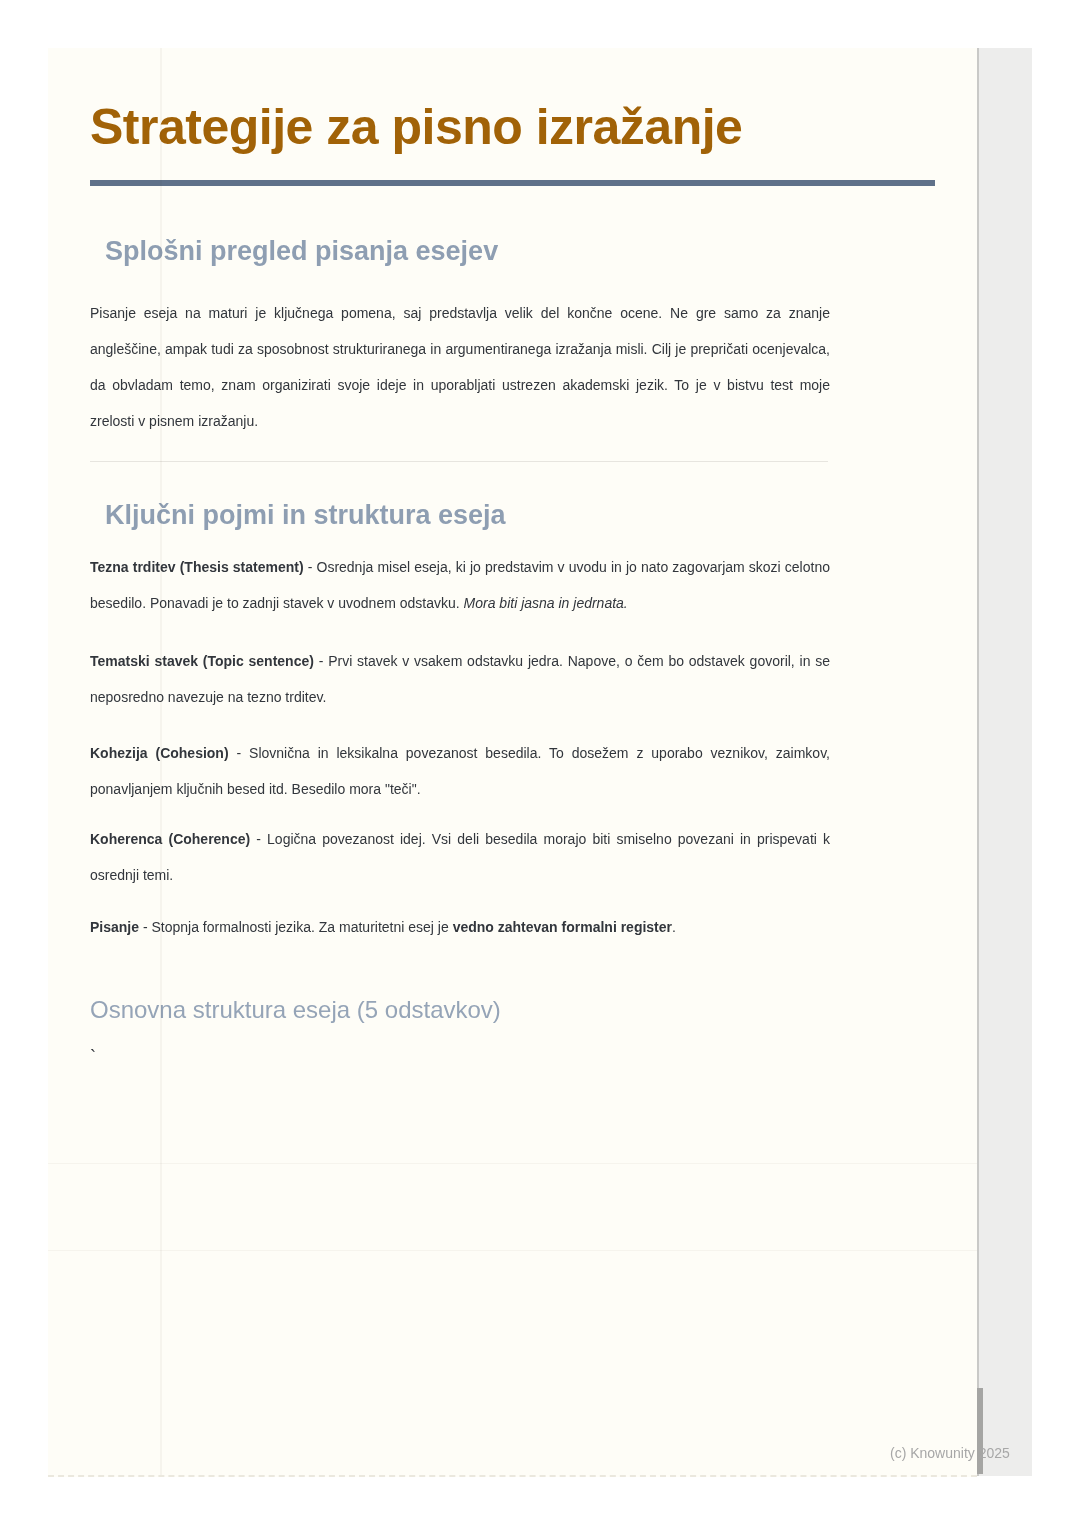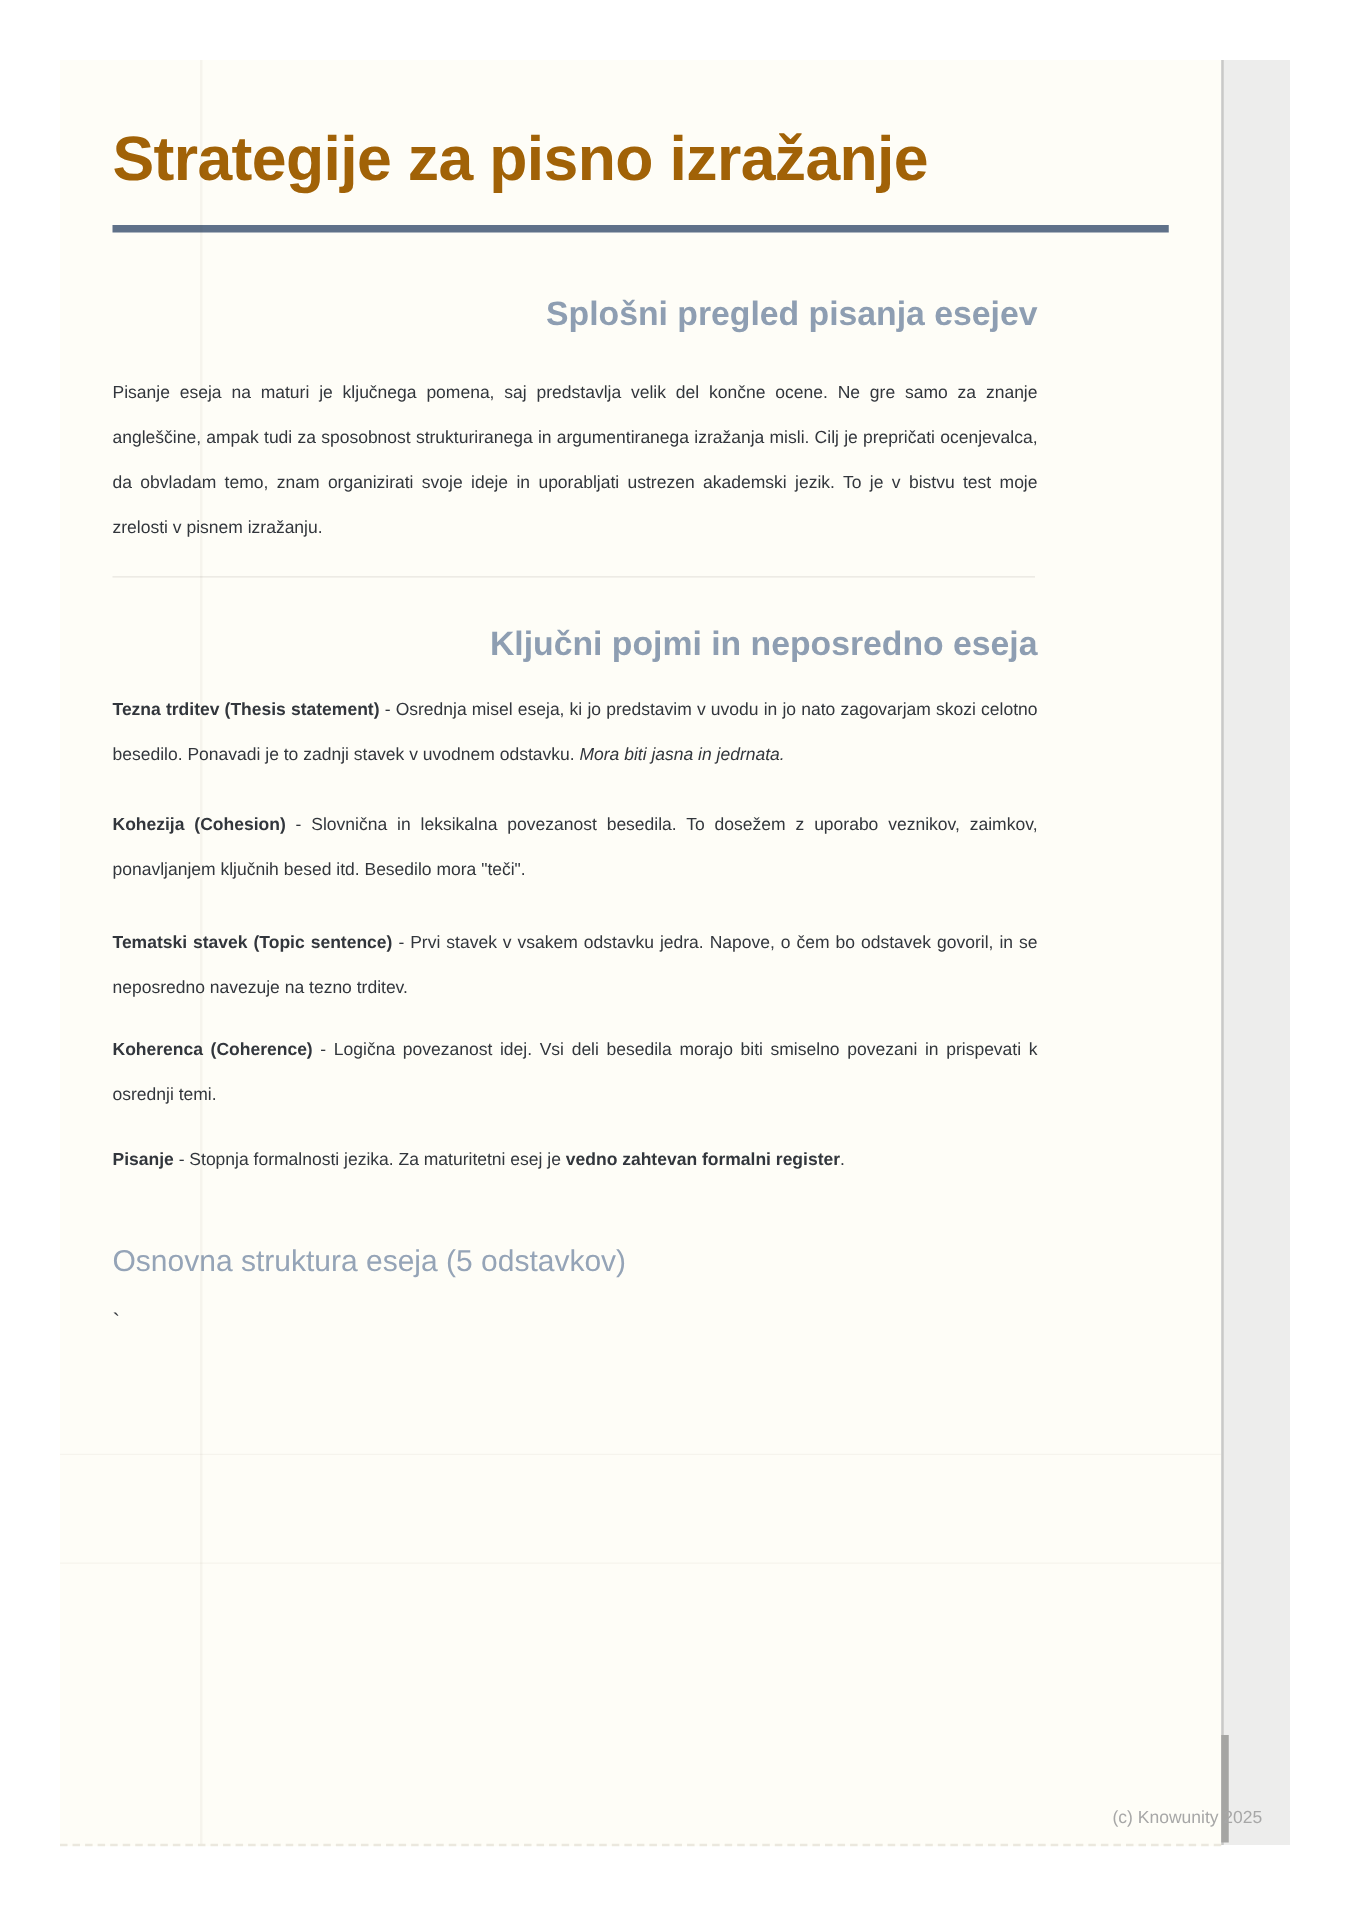--- a/index.html
+++ b/index.html
@@ -45,27 +45,26 @@
     font-weight: 800;
     letter-spacing: -0.5px;
     color: #a16207;
   }
   .title-rule {
     margin-top: 26px;
     width: 845px; height: 6px;
     background: #5f7189;
   }
   h2 {
-    margin: 0;
+    margin: 15px;
     width: 740px;
     font-size: 27px;
     line-height: 32px;
     font-weight: 700;
     color: #8e9eb2;
-    text-align: right;
   }
   .h2-overview   { margin-top: 49px; }
   .h2-concepts   { margin-top: 37px; }
   h3 {
     margin: 50px 0 0 0;
     width: 740px;
     font-size: 24px;
     line-height: 29px;
     font-weight: 500;
     color: #95a4b7;
@@ -137,27 +136,27 @@
     <div class="seam seam-2"></div>
 
     <h1>Strategije za pisno izražanje</h1>
     <div class="title-rule"></div>
 
     <h2 class="h2-overview">Splošni pregled pisanja esejev</h2>
     <p class="body-par intro">Pisanje eseja na maturi je ključnega pomena, saj predstavlja velik del končne ocene. Ne gre samo za znanje angleščine, ampak tudi za sposobnost strukturiranega in argumentiranega izražanja misli. Cilj je prepričati ocenjevalca, da obvladam temo, znam organizirati svoje ideje in uporabljati ustrezen akademski jezik. To je v bistvu test moje zrelosti v pisnem izražanju.</p>
 
     <div class="divider"></div>
 
-    <h2 class="h2-concepts">Ključni pojmi in neposredno eseja</h2>
+    <h2 class="h2-concepts">Ključni pojmi in struktura eseja</h2>
 
     <p class="body-par term-1"><span class="b">Tezna trditev (Thesis statement)</span><span> - </span><span>Osrednja misel eseja, ki jo predstavim v uvodu in jo nato zagovarjam skozi celotno besedilo. Ponavadi je to zadnji stavek v uvodnem odstavku. </span><em>Mora biti jasna in jedrnata.</em></p>
 
+    <p class="body-par term-2"><span class="b">Tematski stavek (Topic sentence)</span><span> - </span><span>Prvi stavek v vsakem odstavku jedra. Napove, o čem bo odstavek govoril, in se neposredno navezuje na tezno trditev.</span></p>
+
     <p class="body-par term-3"><span class="b">Kohezija (Cohesion)</span><span> - </span><span>Slovnična in leksikalna povezanost besedila. To dosežem z uporabo veznikov, zaimkov, ponavljanjem ključnih besed itd. Besedilo mora "teči".</span></p>
-
-    <p class="body-par term-2"><span class="b">Tematski stavek (Topic sentence)</span><span> - </span><span>Prvi stavek v vsakem odstavku jedra. Napove, o čem bo odstavek govoril, in se neposredno navezuje na tezno trditev.</span></p>
 
     <p class="body-par term-4"><span class="b">Koherenca (Coherence)</span><span> - </span><span>Logična povezanost idej. Vsi deli besedila morajo biti smiselno povezani in prispevati k osrednji temi.</span></p>
 
     <p class="body-par term-5"><span class="b">Pisanje</span><span> - </span><span>Stopnja formalnosti jezika. Za maturitetni esej je </span><span class="b">vedno zahtevan formalni register</span><span>.</span></p>
 
     <h3>Osnovna struktura eseja (5 odstavkov)</h3>
 
     <p class="stray">`</p>
   </div>
 

